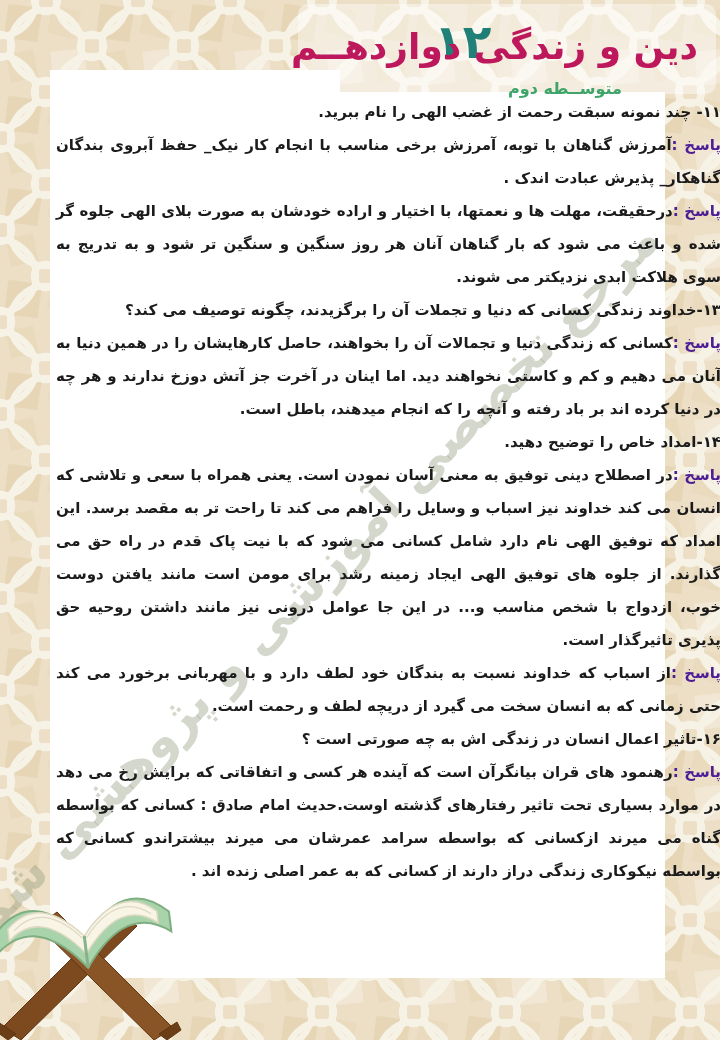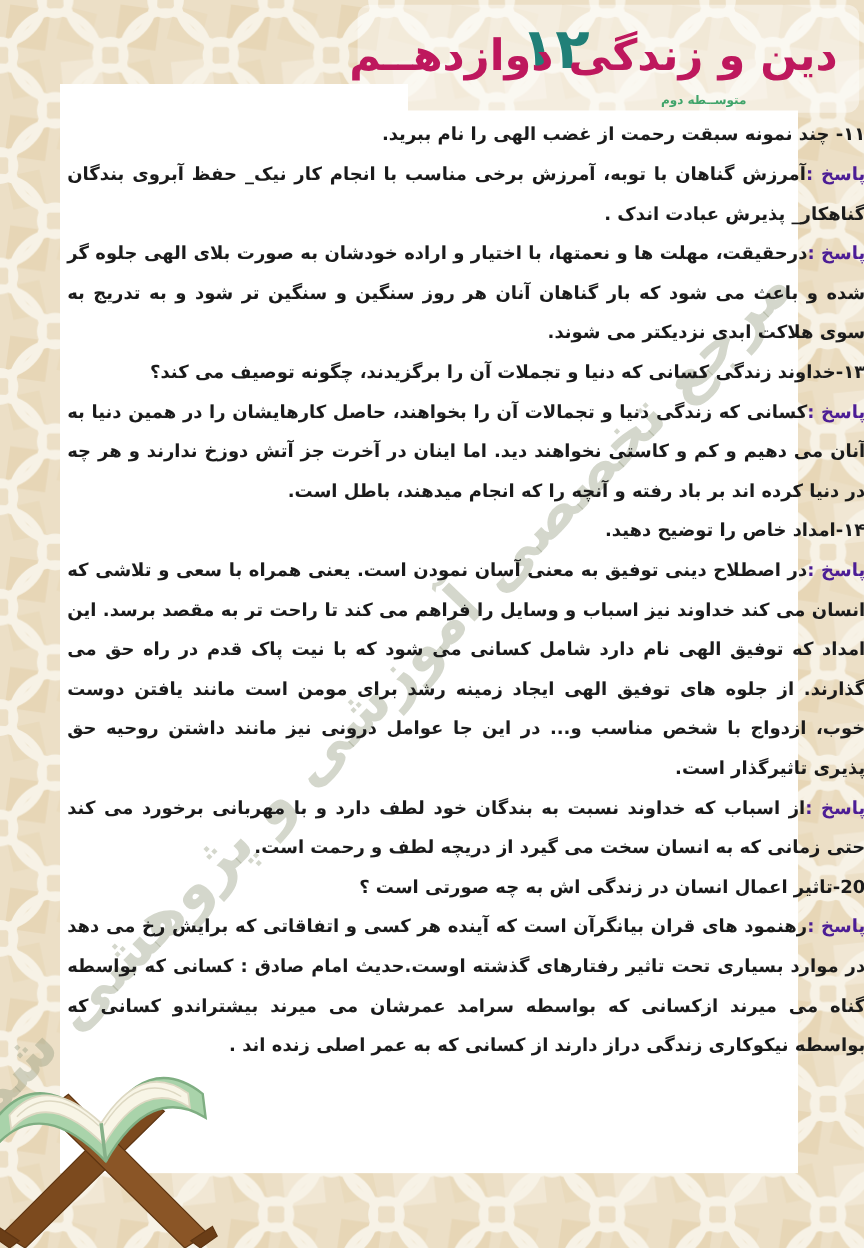--- a/index.html
+++ b/index.html
@@ -34,21 +34,21 @@
   .grade-badge{
     position:absolute;left:434px;top:14px;z-index:4;
     font-size:47px;font-weight:700;color:#0f766e;opacity:.92;direction:rtl;
   }
   .page-title{
     position:absolute;right:22px;top:26px;z-index:4;direction:rtl;
     font-size:36px;font-weight:700;color:#be185d;white-space:nowrap;
   }
   .page-subtitle{
     position:absolute;right:98px;top:79px;z-index:4;direction:rtl;
-    font-size:10px;font-weight:700;color:#3FA46A;white-space:nowrap;
+    font-size:16px;font-weight:700;color:#3FA46A;white-space:nowrap;
   }
   .book-illustration{position:absolute;left:-10px;top:862px;z-index:5;}
 </style>
 </head>
 <body>
 
 <svg class="bg-pattern" width="720" height="1040" viewBox="0 0 720 1040" xmlns="http://www.w3.org/2000/svg">
   <defs>
     <pattern id="geo" width="92" height="92" patternUnits="userSpaceOnUse">
       <rect width="92" height="92" fill="#ECDFC6"></rect>
@@ -101,21 +101,21 @@
   <section>
     <p class="q">۱۴-امداد خاص را توضیح دهید.</p>
     <p class="a"><span class="ans-label">پاسخ :</span><span>در اصطلاح دینی توفیق به معنی آسان نمودن است. یعنی همراه با سعی و تلاشی که انسان می کند خداوند نیز اسباب و وسایل را فراهم می کند تا راحت تر به مقصد برسد. این امداد که توفیق الهی نام دارد شامل کسانی می شود که با نیت پاک قدم در راه حق می گذارند. از جلوه های توفیق الهی ایجاد زمینه رشد برای مومن است مانند یافتن دوست خوب، ازدواج با شخص مناسب و... در این جا عوامل درونی نیز مانند داشتن روحیه حق پذیری تاثیرگذار است.</span></p>
   </section>
 
   <section>
     <p class="a"><span class="ans-label">پاسخ :</span><span>از اسباب که خداوند نسبت به بندگان خود لطف دارد و با مهربانی برخورد می کند حتی زمانی که به انسان سخت می گیرد از دریچه لطف و رحمت است.</span></p>
   </section>
 
   <section>
-    <p class="q">20-تاثیر اعمال انسان در زندگی اش به چه صورتی است ؟</p>
+    <p class="q">۱۶-تاثیر اعمال انسان در زندگی اش به چه صورتی است ؟</p>
     <p class="a"><span class="ans-label">پاسخ :</span><span>رهنمود های قران بیانگرآن است که آینده هر کسی و اتفاقاتی که برایش رخ می دهد در موارد بسیاری تحت تاثیر رفتارهای گذشته اوست.حدیث امام صادق : کسانی که بواسطه گناه می میرند ازکسانی که بواسطه سرامد عمرشان می میرند بیشتراندو کسانی که بواسطه نیکوکاری زندگی دراز دارند از کسانی که به عمر اصلی زنده اند .</span></p>
   </section>
 
 </div>
 
 <svg class="book-illustration" width="195" height="178" viewBox="0 0 195 178" xmlns="http://www.w3.org/2000/svg">
 
   <g stroke="#5E3512" stroke-width="1">
     <polygon points="12,166 128,50 147,64 31,178" fill="#7C4A1E"></polygon>
     <polygon points="183,166 67,50 48,64 164,178" fill="#8A5526"></polygon>

